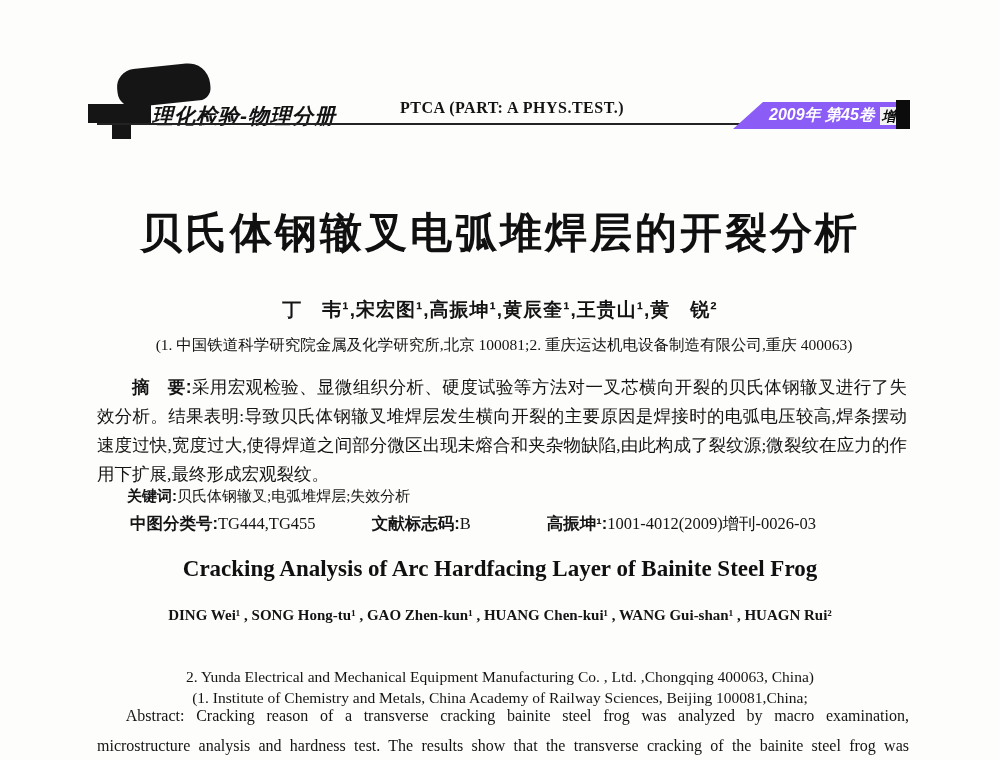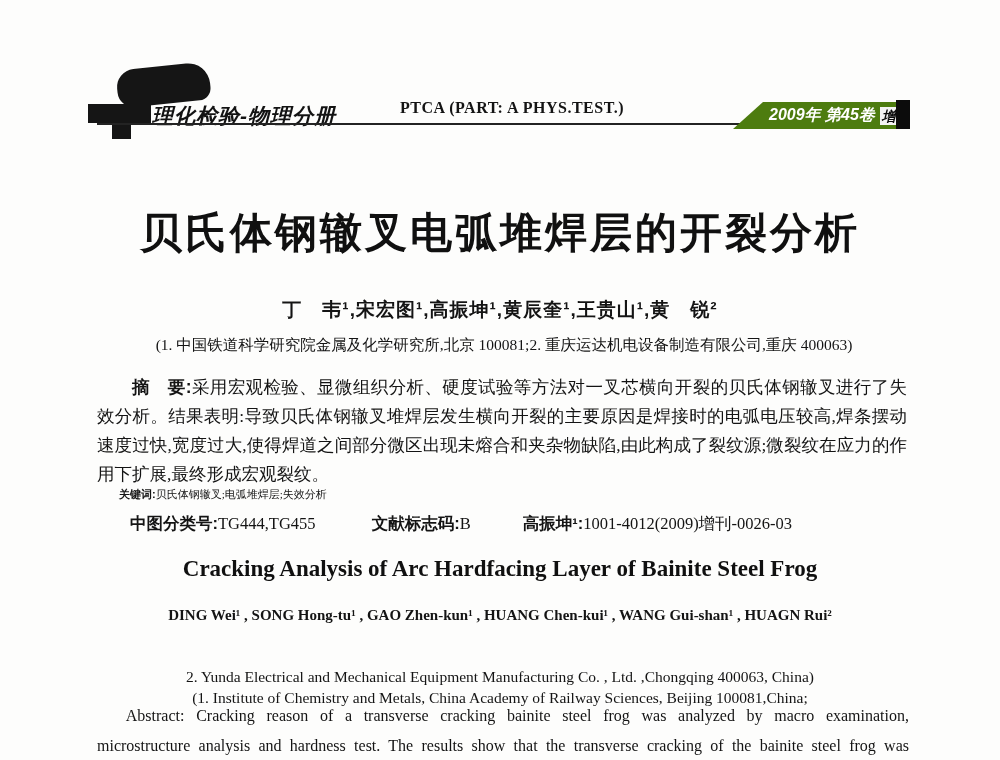--- a/index.html
+++ b/index.html
@@ -12,43 +12,43 @@
   
   .logo-blob { position:absolute; left:117px; top:66px; width:93px; height:38px;
     background:#151515; border-radius:18px 22px 12px 16px; transform:rotate(-6deg); }
   .logo-bar  { position:absolute; left:88px;  top:104px; width:63px; height:19px; background:#151515; }
   .logo-stem { position:absolute; left:112px; top:104px; width:19px; height:35px; background:#151515; }
   .journal-cn { position:absolute; left:152px; top:102px; font-family:"Liberation Sans","DejaVu Sans",sans-serif;
     font-weight:bold; font-style:italic; font-size:21px; letter-spacing:1px; color:#131313; }
   .journal-en { position:absolute; left:400px; top:99px; font-weight:bold; font-size:16px;
     letter-spacing:0.5px; color:#141414; }
   .hdr-rule { position:absolute; left:97px; top:123px; width:810px; height:2px; background:#232323; }
-  .banner { position:absolute; left:733px; top:102px; width:177px; height:27px; background:#4d7c0f;
+  .banner { position:absolute; left:733px; top:102px; width:177px; height:27px; background:#8b5cf6;
     clip-path:polygon(0 100%, 30px 0, 100% 0, 100% 100%);
     display:flex; align-items:center; padding-left:36px;
     font-family:"Liberation Sans","DejaVu Sans",sans-serif;
     font-weight:bold; font-style:italic; font-size:16px; color:#ffffff; white-space:nowrap; }
   .banner-issue { display:inline-block; background:#f4f4f4; color:#0c0c0c; margin-left:5px;
     padding:0 2px; font-size:14px; line-height:18px; }
   .banner-endcap { position:absolute; left:896px; top:100px; width:14px; height:29px; background:#0c0c0c; }
   
   .title-cn { position:absolute; left:0; top:205px; width:100%; text-align:center;
     font-family:Liberation Mono, monospace;
     font-weight:bold; font-size:42px; letter-spacing:3px; color:#101010; }
   .authors-cn { position:absolute; left:0; top:297px; width:100%; text-align:center;
     font-family:"Liberation Sans","DejaVu Sans",sans-serif;
     font-weight:bold; font-size:19px; letter-spacing:1px; }
   .affil-cn { position:absolute; left:0; top:335px; width:100%; text-align:center; font-size:15.5px;padding-left:8px; }
   .abstract-cn { position:absolute; left:97px; top:373px; width:810px;
     font-size:17.5px; line-height:29px; text-align:justify; text-indent:2em; }
   .abstract-cn b, .kw b, .clc b {
     font-family:"Liberation Sans","DejaVu Sans",sans-serif; font-weight:bold; }
-  .kw  { position:absolute; left:97px; top:487px; width:810px; font-size:11px; text-indent:2em; }
+  .kw  { position:absolute; left:97px; top:487px; width:810px; font-size:15px; text-indent:2em; }
   .clc { position:absolute; left:97px; top:513px; width:810px; font-size:16.5px; text-indent:2em; white-space:nowrap; }
-  .clc .grp1 { margin-right:56px; } .clc .grp2 { margin-right:52px; }
+  .clc .grp1 { margin-right:56px; } .clc .grp2 { margin-right:76px; }
   .title-en { position:absolute; left:0; top:556px; width:100%; text-align:center;
     font-weight:bold; font-size:23px; color:#101010; }
   .authors-en { position:absolute; left:0; top:607px; width:100%; text-align:center;
     font-weight:bold; font-size:15px; }
   .affil-en1 { position:absolute; left:0; top:641px; width:100%; text-align:center; font-size:15.5px;margin-top:48px; }
   .affil-en2 { position:absolute; left:0; top:668px; width:100%; text-align:center; font-size:15.5px; }
   .abstract-en { position:absolute; left:97px; top:701px; width:812px;
     font-size:16px; line-height:30px; text-align:justify; text-indent:1.8em; word-spacing:2px; }
   .abstract-en b { font-weight:normal; }
 </style>

